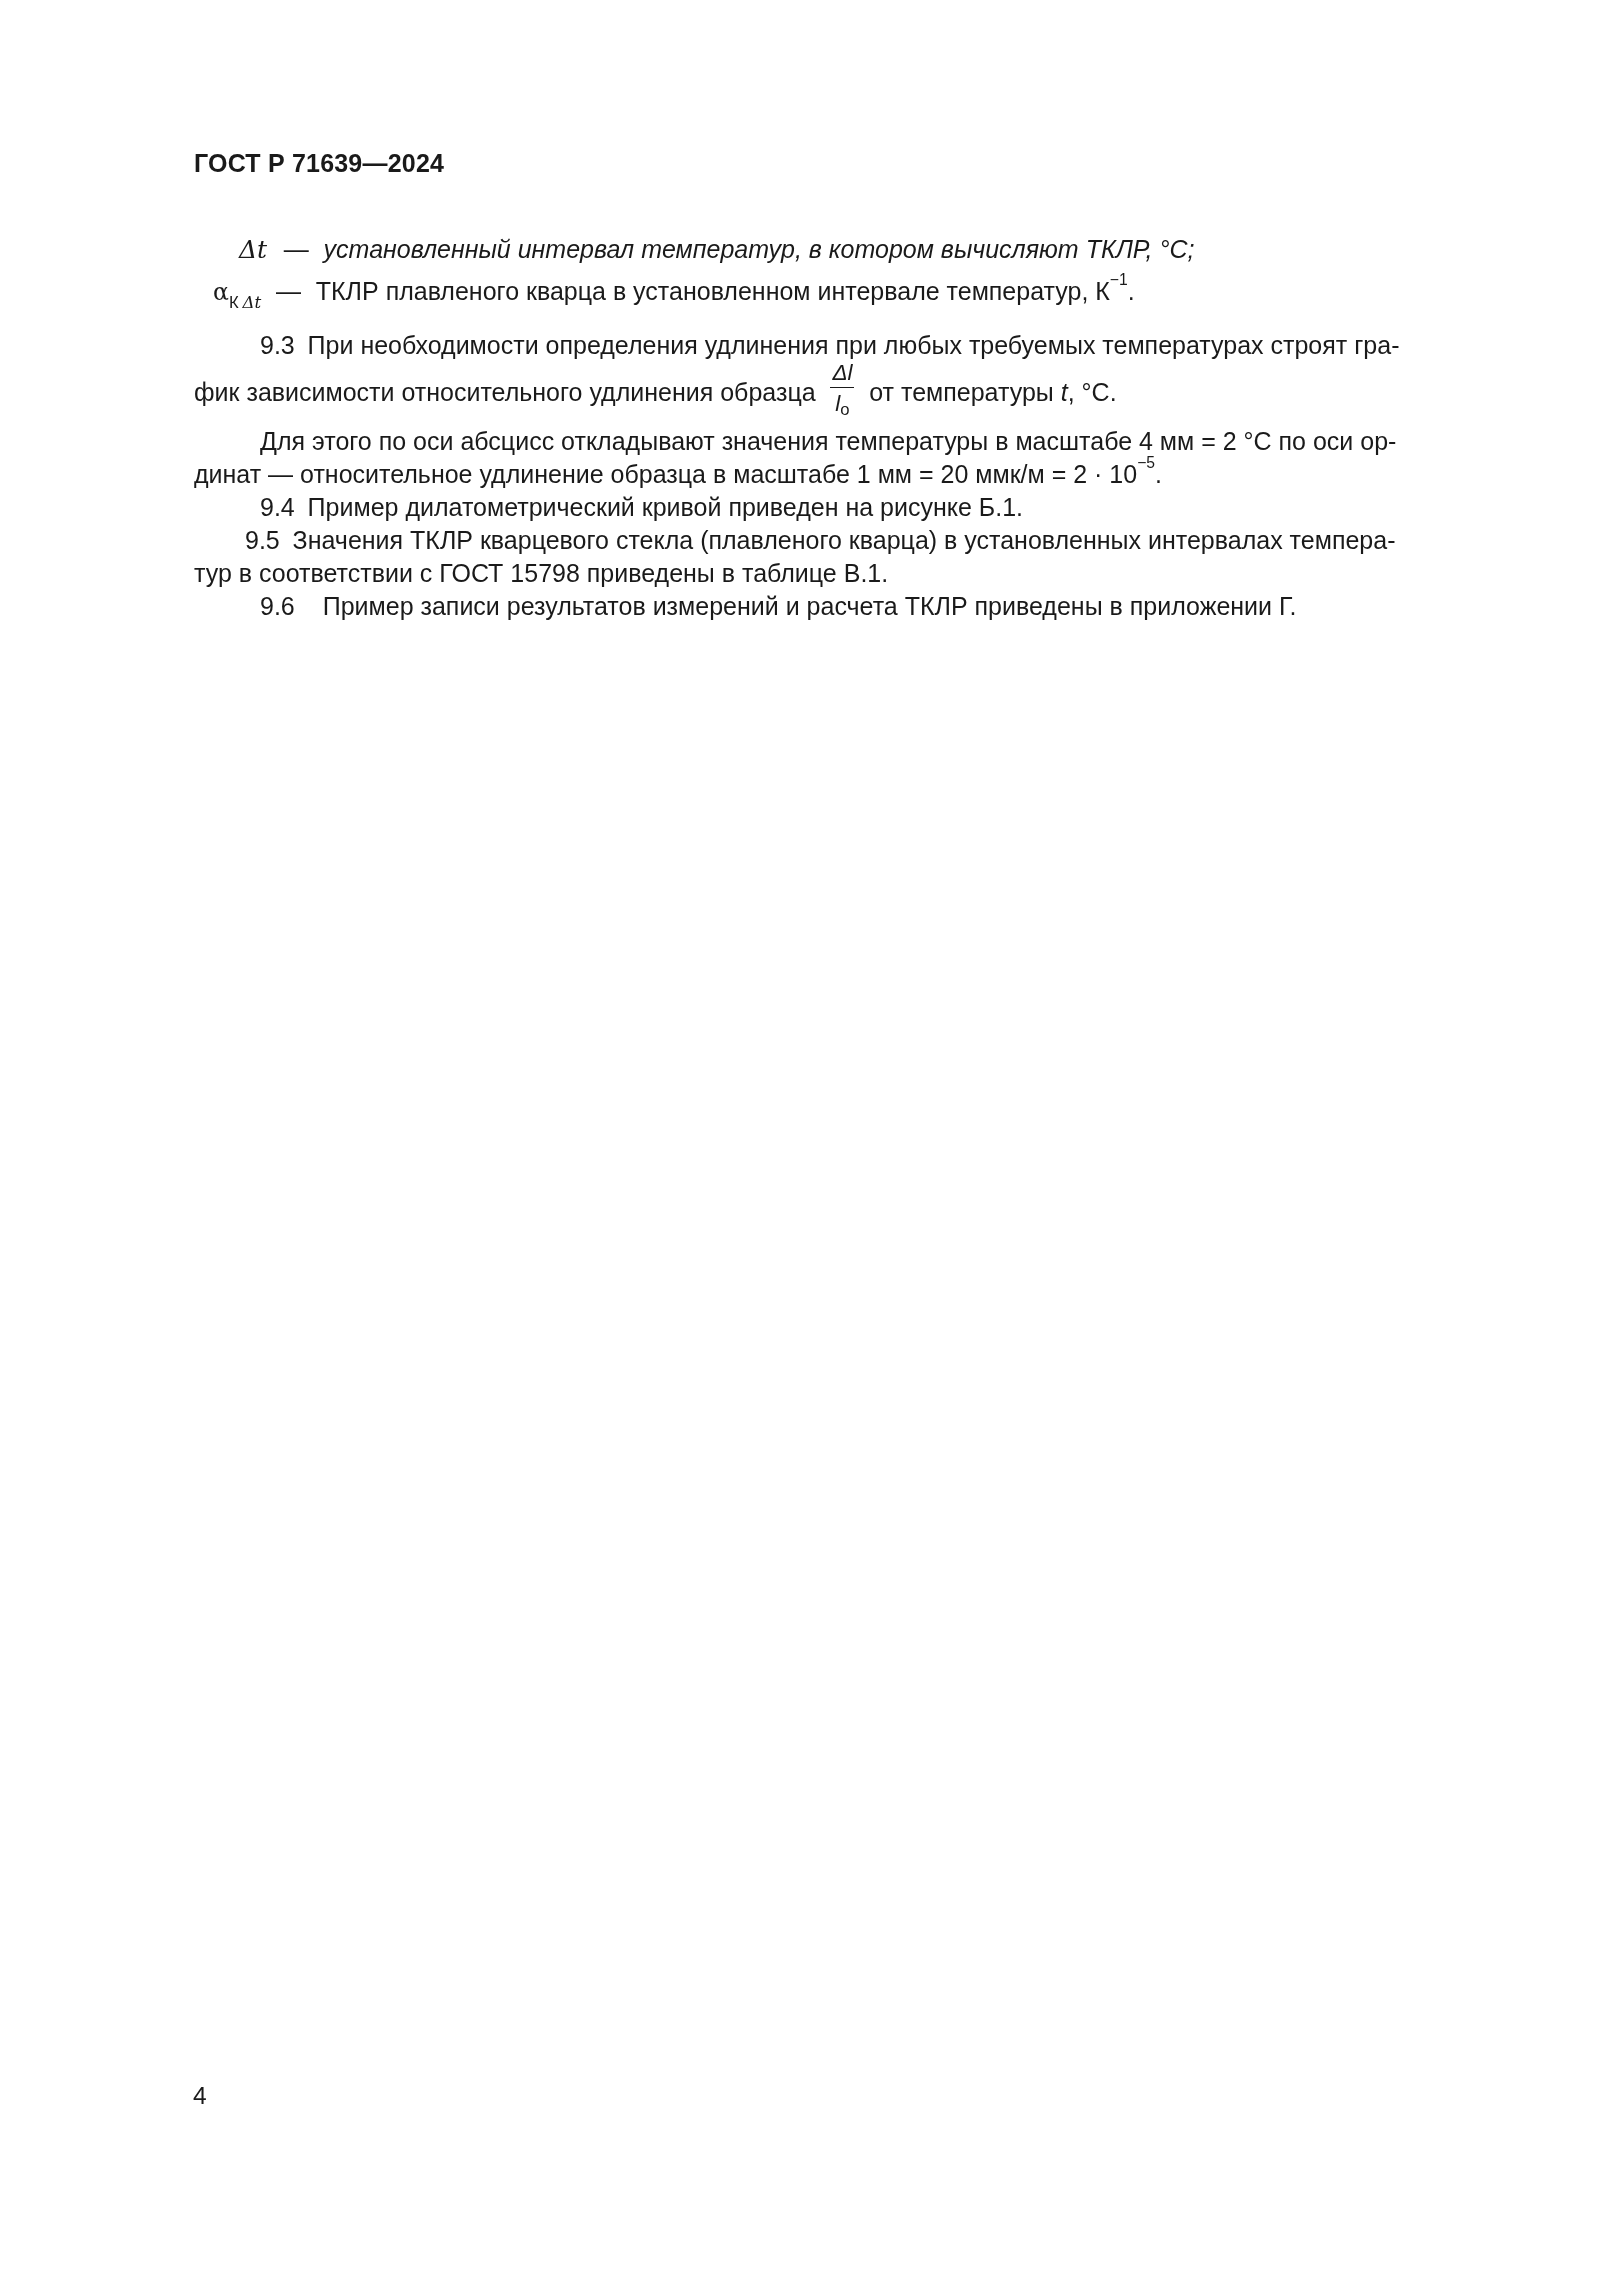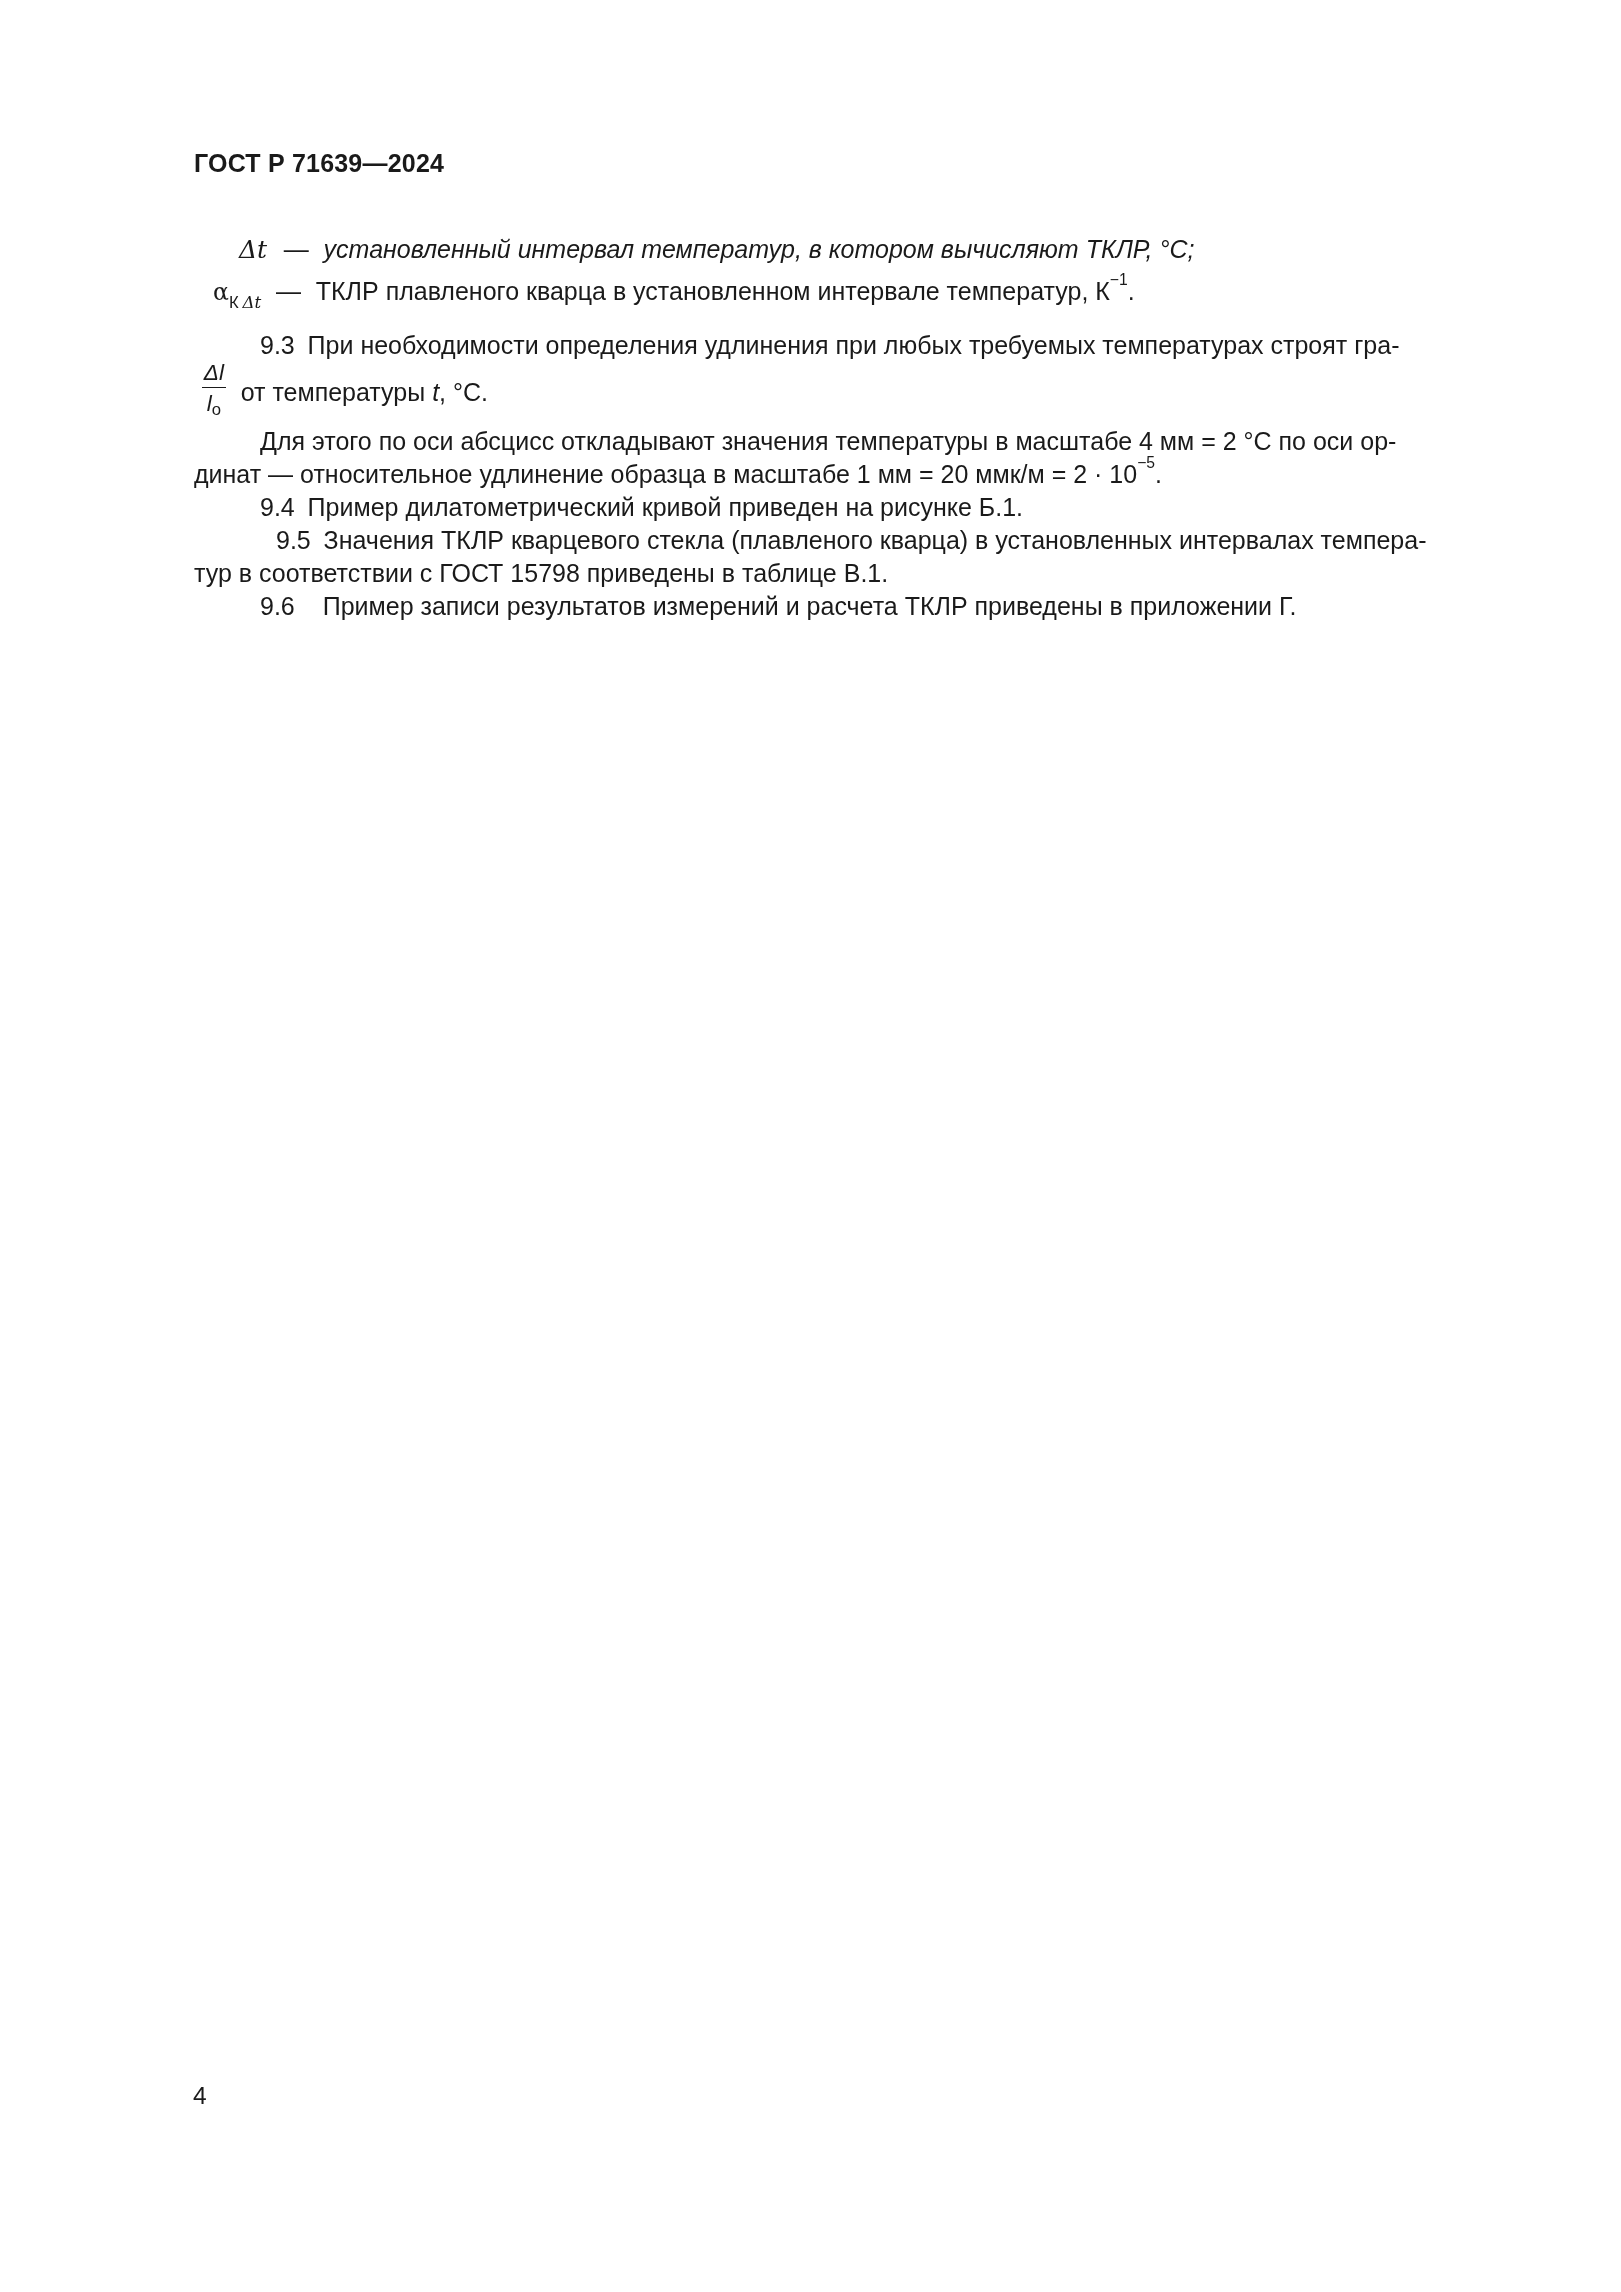--- a/index.html
+++ b/index.html
@@ -33,39 +33,40 @@
   <span class="alpha">α</span><span class="sub">К</span><span class="subit" style="margin-left:3.9px;">Δt</span>
   <span style="margin-left:7.8px;">—</span>
   <span style="margin-left:7.8px;">ТКЛР плавленого кварца в установленном интервале температур, К</span><sup>−1</sup><span>.</span>
 </div>
 
 <div class="line" style="left:260px; top:331px;">
   <span>9.3</span>
   <span style="margin-left:5.9px;">При необходимости определения удлинения при любых требуемых температурах строят гра-</span>
 </div>
 <div class="line" style="left:194px; top:363px;">
+  <span>фик зависимости относительного удлинения образца</span>
   <span class="frac">
     <span class="num"><span class="it">Δl</span></span>
     <span class="den"><span class="it">l</span><span style="font-size:16.7px; position:relative; top:4.9px;">о</span></span>
   </span>
   <span>от температуры</span>
   <span class="it">t</span><span>, °С.</span>
 </div>
 
 <div class="line" style="left:260px; top:427px;">Для этого по оси абсцисс откладывают значения температуры в масштабе 4 мм = 2 °С по оси ор-</div>
 <div class="line" style="left:194px; top:460px;">
   <span>динат — относительное удлинение образца в масштабе 1 мм = 20 ммк/м = 2 · 10</span><sup>−5</sup><span>.</span>
 </div>
 
 <div class="line" style="left:260px; top:493px;">
   <span>9.4</span>
   <span style="margin-left:5.9px;">Пример дилатометрический кривой приведен на рисунке Б.1.</span>
 </div>
 
-<div class="line" style="left:276px; top:526px;">
+<div class="line" style="left:245px; top:526px;">
   <span>9.5</span>
   <span style="margin-left:5.9px;">Значения ТКЛР кварцевого стекла (плавленого кварца) в установленных интервалах темпера-</span>
 </div>
 <div class="line" style="left:194px; top:559px;">тур в соответствии с ГОСТ 15798 приведены в таблице В.1.</div>
 
 <div class="line" style="left:260px; top:592px;">
   <span>9.6</span>
   <span style="margin-left:21px;">Пример записи результатов измерений и расчета ТКЛР приведены в приложении Г.</span>
 </div>
 

